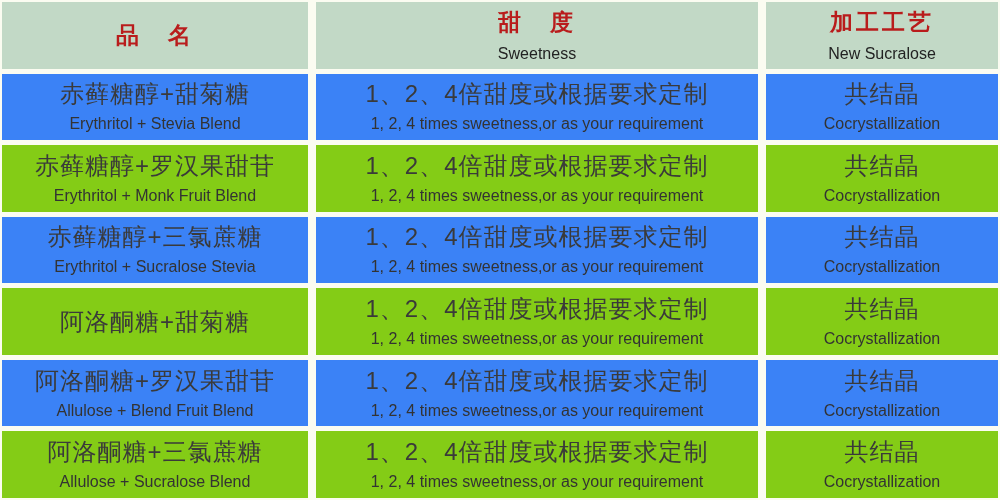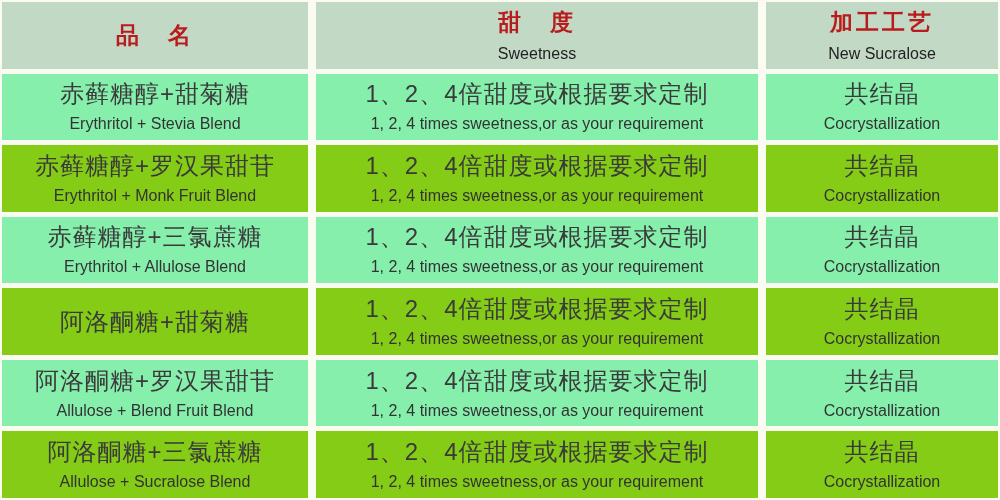--- a/index.html
+++ b/index.html
@@ -22,21 +22,21 @@
   }
   .cell {
     display: flex;
     flex-direction: column;
     justify-content: center;
     align-items: center;
     text-align: center;
     overflow: hidden;
   }
   .cell-header { background: #c2d9c6; }
-  .row-yellow  { background: #86efac; }
+  .row-yellow  { background: #3b82f6; }
   .row-green   { background: #84cc16; }
   .zh {
     font-size: 24px;
     line-height: 32px;
     color: #3a3a3a;
     letter-spacing: 1px;
     white-space: nowrap;
   }
   .en {
     font-size: 16px;
@@ -94,21 +94,21 @@
     <div class="zh">1、2、4倍甜度或根据要求定制</div>
     <div class="en">1, 2, 4 times sweetness,or as your requirement</div>
   </div>
   <div class="cell row-green">
     <div class="zh">共结晶</div>
     <div class="en">Cocrystallization</div>
   </div>
 
   <div class="cell row-yellow">
     <div class="zh">赤藓糖醇+三氯蔗糖</div>
-    <div class="en">Erythritol + Allulose Blend</div>
+    <div class="en">Erythritol + Sucralose Stevia</div>
   </div>
   <div class="cell row-yellow">
     <div class="zh">1、2、4倍甜度或根据要求定制</div>
     <div class="en">1, 2, 4 times sweetness,or as your requirement</div>
   </div>
   <div class="cell row-yellow">
     <div class="zh">共结晶</div>
     <div class="en">Cocrystallization</div>
   </div>
 

